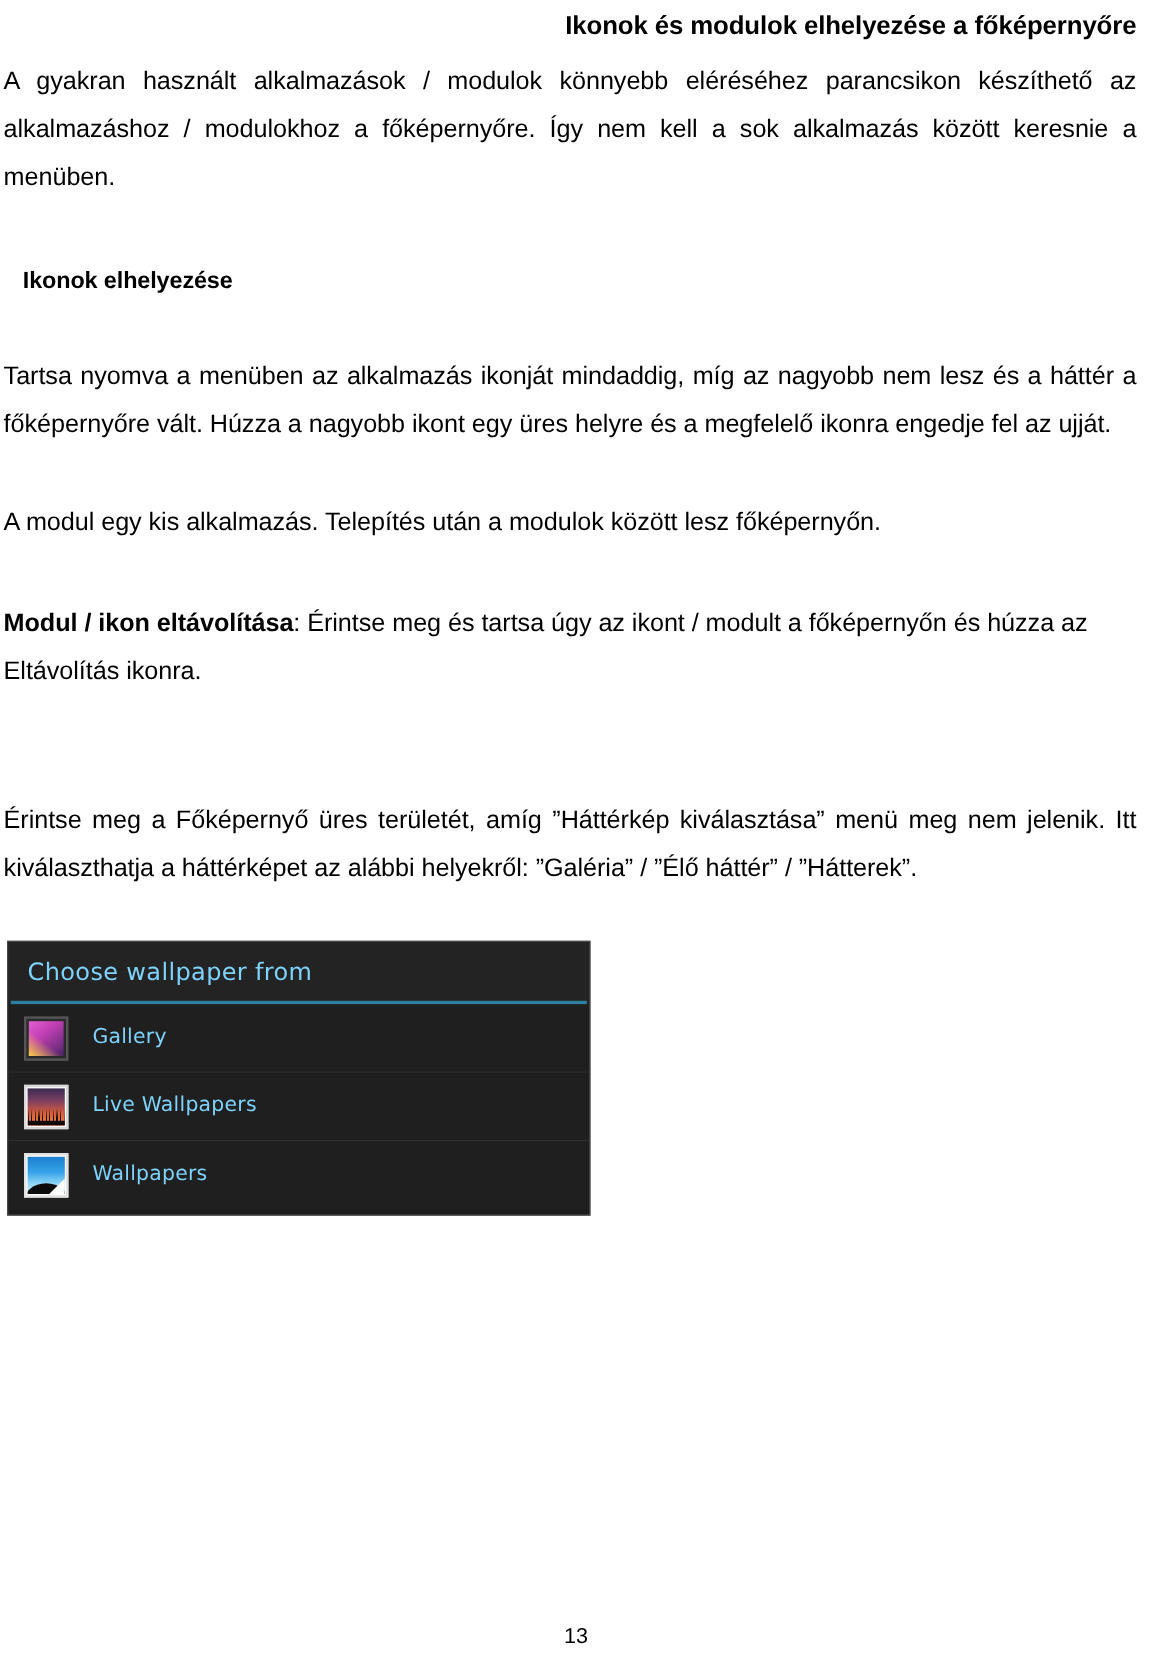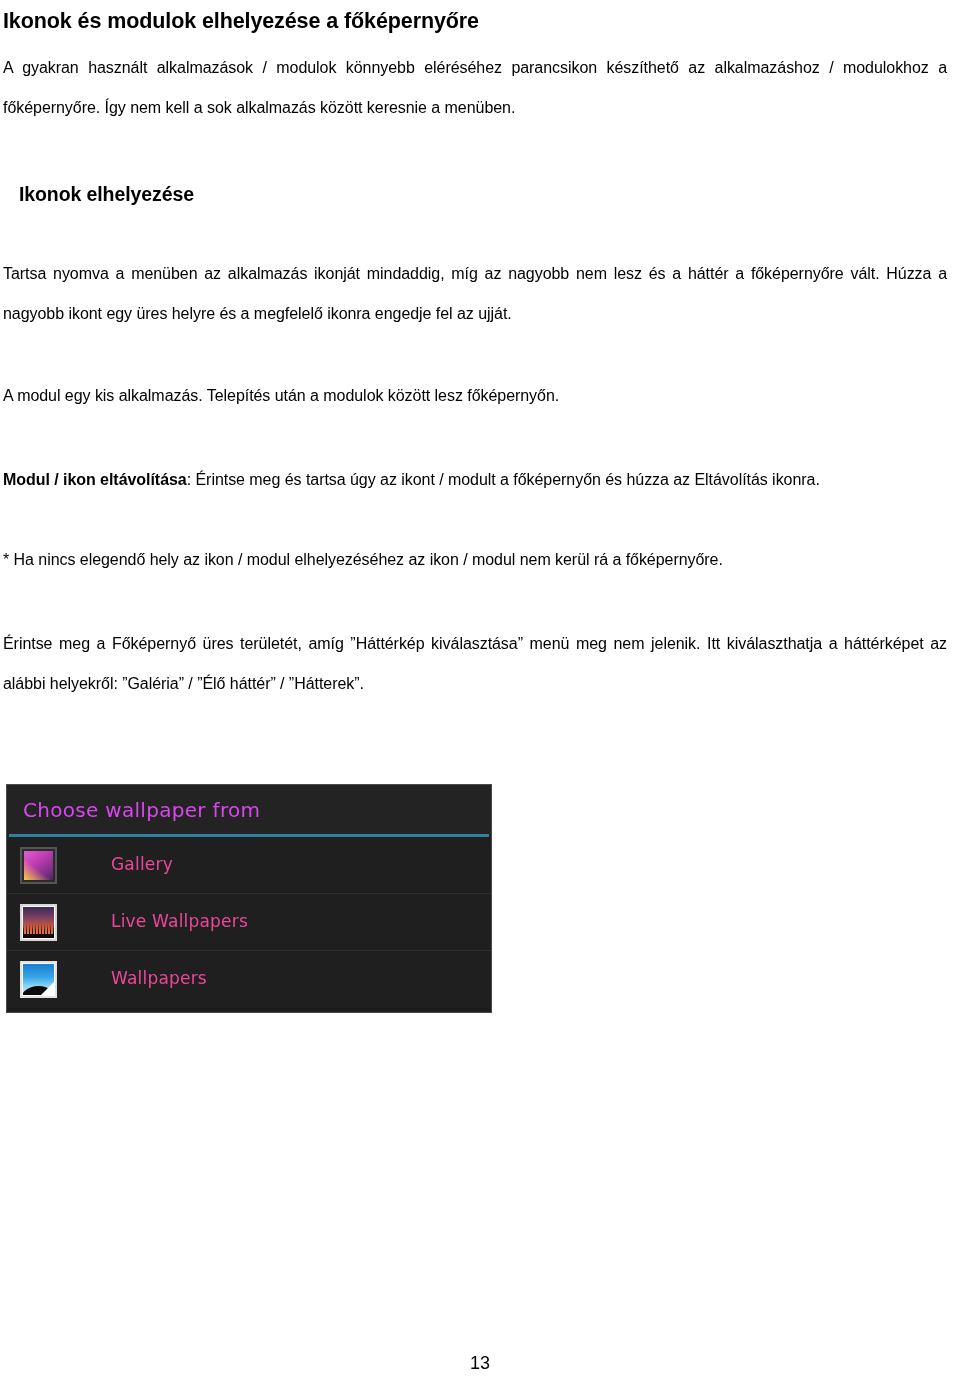--- a/index.html
+++ b/index.html
@@ -24,26 +24,27 @@
   }
   .content {
     position: absolute;
     left: 3px;
     top: 6px;
     width: 944px;
   }
   h1.doc-title {
     font-size: 21.5px;
     font-weight: bold;
-    margin: 0 0 0 0;
+    margin: 0 0 0 11px;
     line-height: 30px;
     letter-spacing: -0.1px;
+    text-align: right;
   }
   p.body-par {
-    font-size: 16px;
+    font-size: 21px;
     line-height: 40px;
     margin: 0;
     text-align: justify;
     letter-spacing: -0.05px;
   }
   p.body-par.nojust {
     text-align: left;
   }
   h2.sec-head {
     font-size: 19.5px;
@@ -77,21 +78,21 @@
     height: 52px;
     position: relative;
     background: #232323;
     box-sizing: border-box;
   }
   .dlg-title {
     position: absolute;
     left: 16px;
     top: 13px;
     font-size: 20px;
-    color: #d946ef;
+    color: #7dd3fc;
     letter-spacing: 0.3px;
   }
   .dlg-rule {
     position: absolute;
     left: 2px;
     right: 2px;
     bottom: 0;
     height: 3px;
     background: #2e7fa0;
   }
@@ -111,23 +112,22 @@
     left: 13px;
     top: 10px;
     width: 37px;
     height: 37px;
   }
   .row-label {
     position: absolute;
     left: 70px;
     top: 17px;
     font-size: 17px;
-    color: #ec4899;
+    color: #7dd3fc;
     letter-spacing: 0.2px;
-    margin-left: 34px;
   }
   
   .ic-gallery {
     background: #2b2b2b;
     border: 2px solid #555;
     box-sizing: border-box;
     padding: 2px;
   }
   .ic-gallery .inner {
     width: 100%;
@@ -240,21 +240,20 @@
 
     <div class="gap-4"></div>
 
 
     <div class="gap-40"></div>
 
     <p class="body-par nojust"><b class="inline-bold">Modul / ikon eltávolítása</b><span>: Érintse meg és tartsa úgy az ikont / modult a főképernyőn és húzza az Eltávolítás ikonra.</span></p>
 
     <div class="gap-40"></div>
 
-    <p class="body-par nojust">* Ha nincs elegendő hely az ikon / modul elhelyezéséhez az ikon / modul nem kerül rá a főképernyőre.</p>
 
     <div class="gap-40"></div>
 
 
     <div class="gap-4"></div>
 
     <p class="body-par">Érintse meg a Főképernyő üres területét, amíg ”Háttérkép kiválasztása” menü meg nem jelenik. Itt kiválaszthatja a háttérképet az alábbi helyekről: ”Galéria” / ”Élő háttér” / ”Hátterek”.</p>
 
   </div>
 

